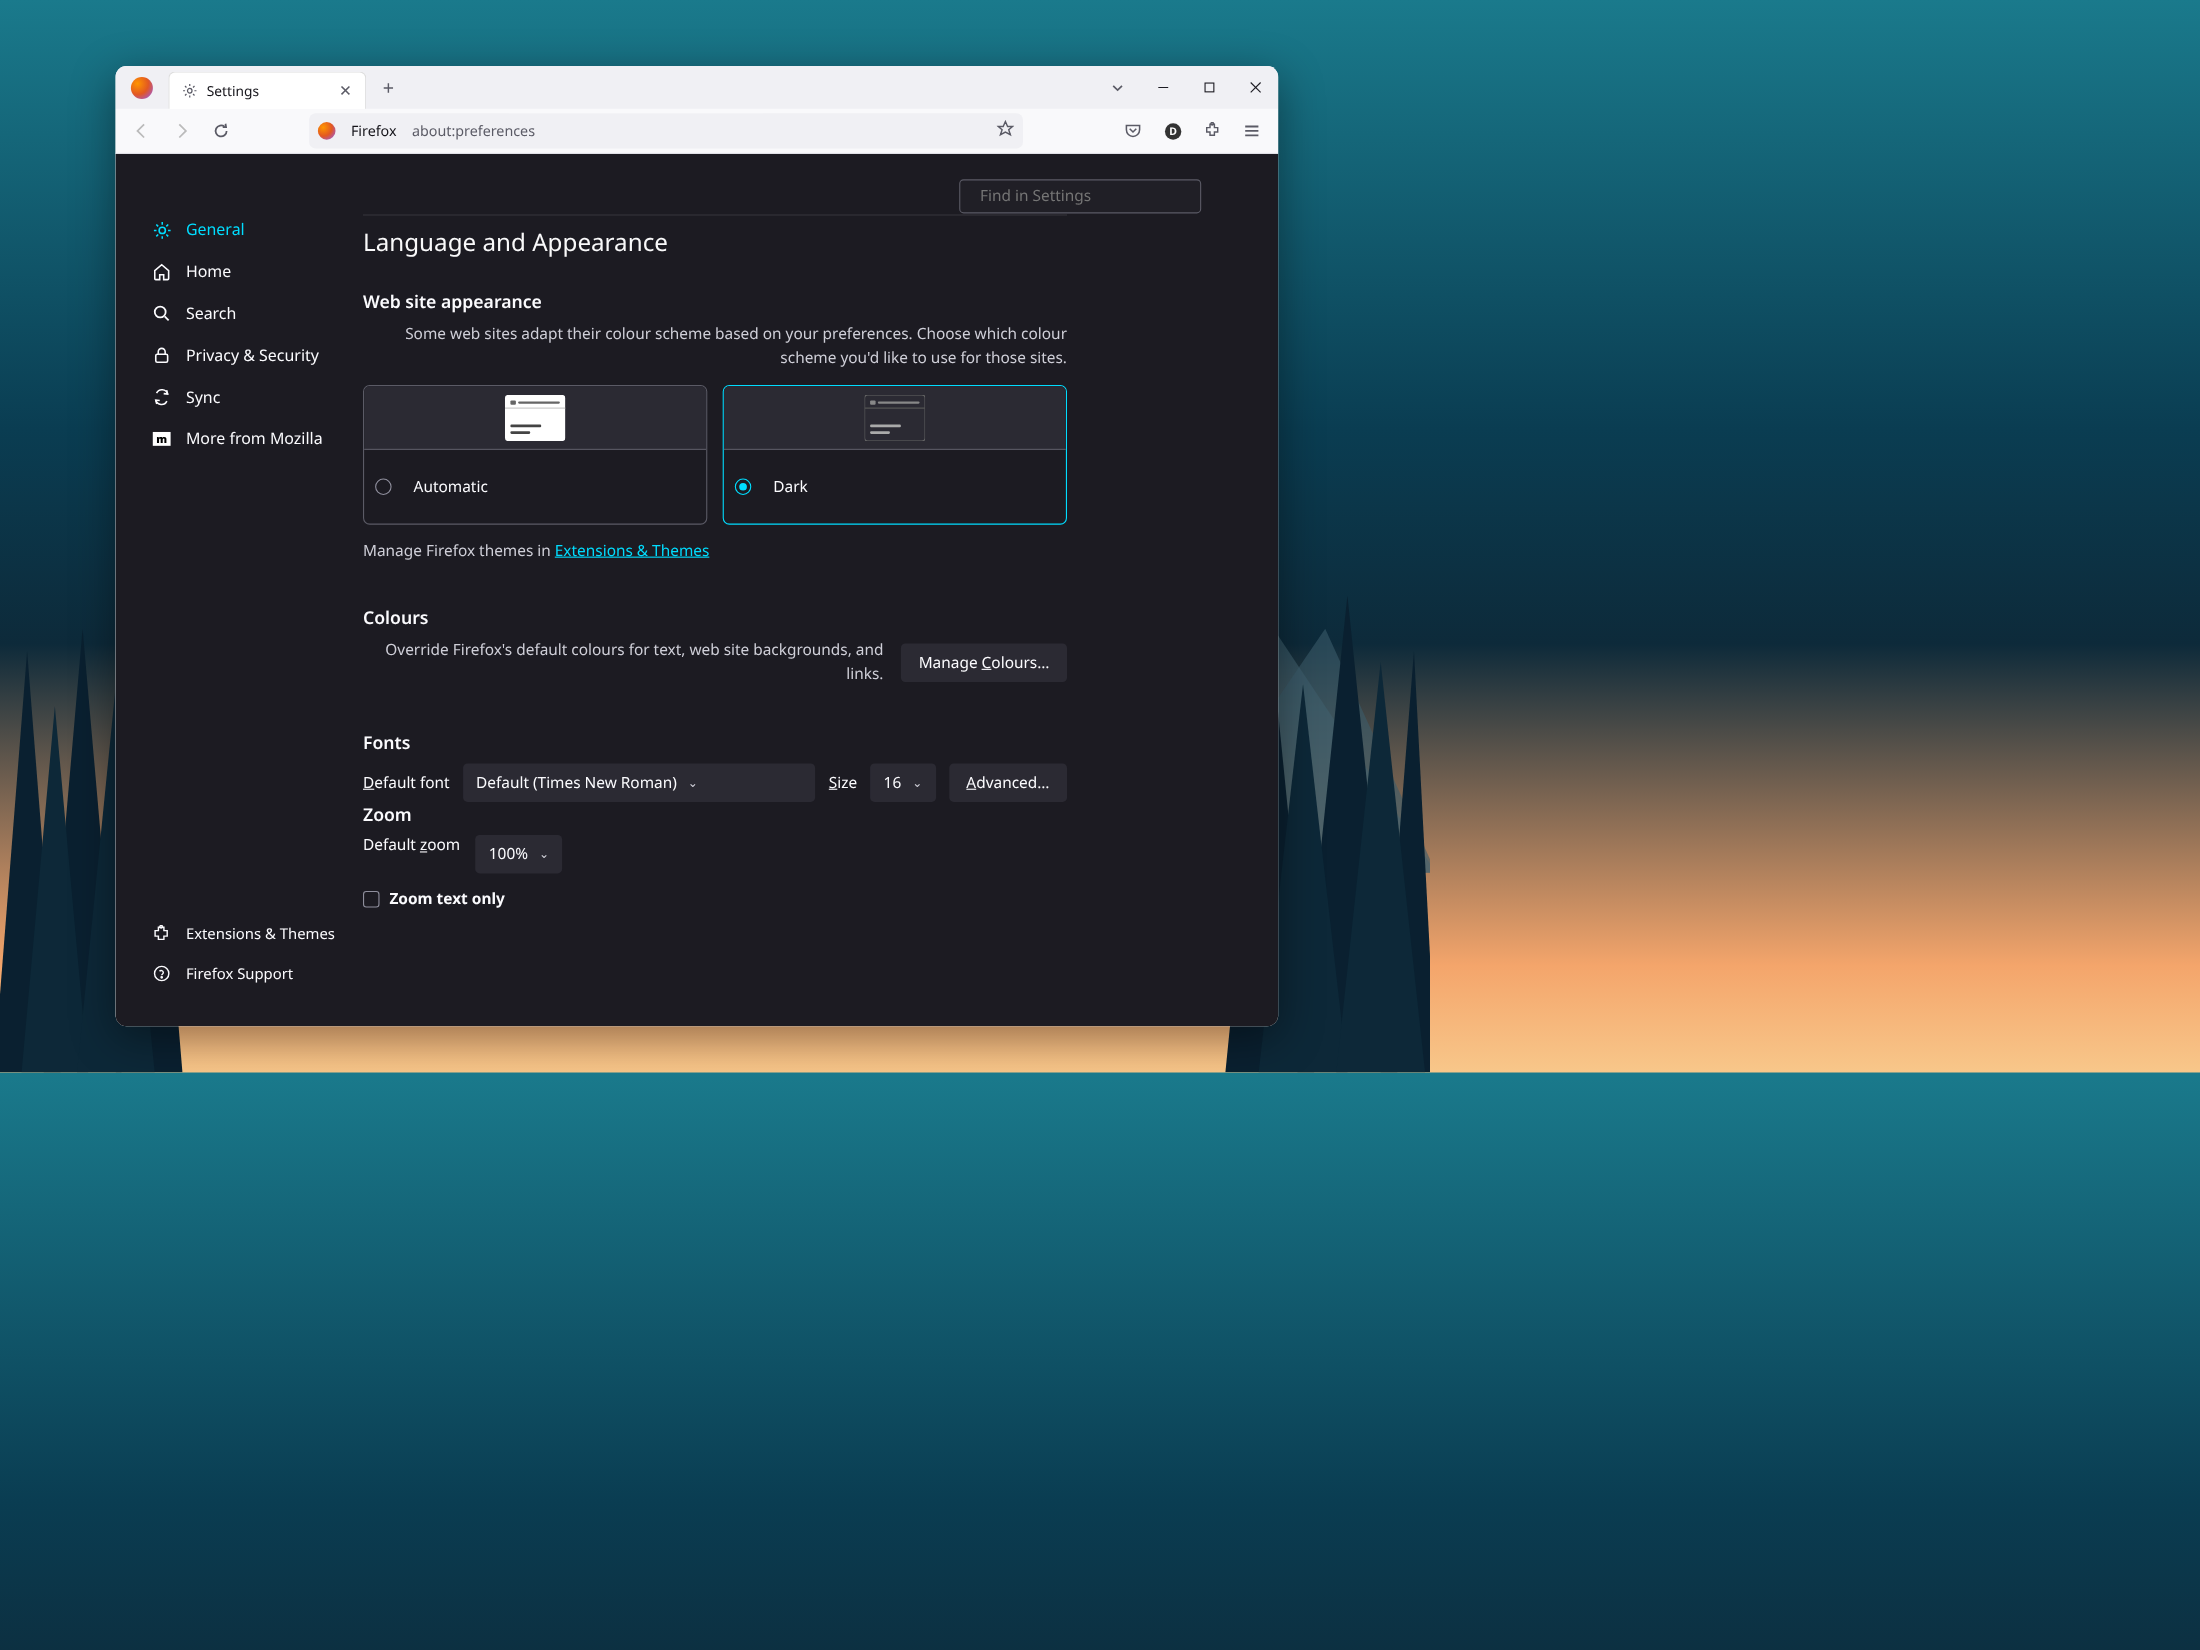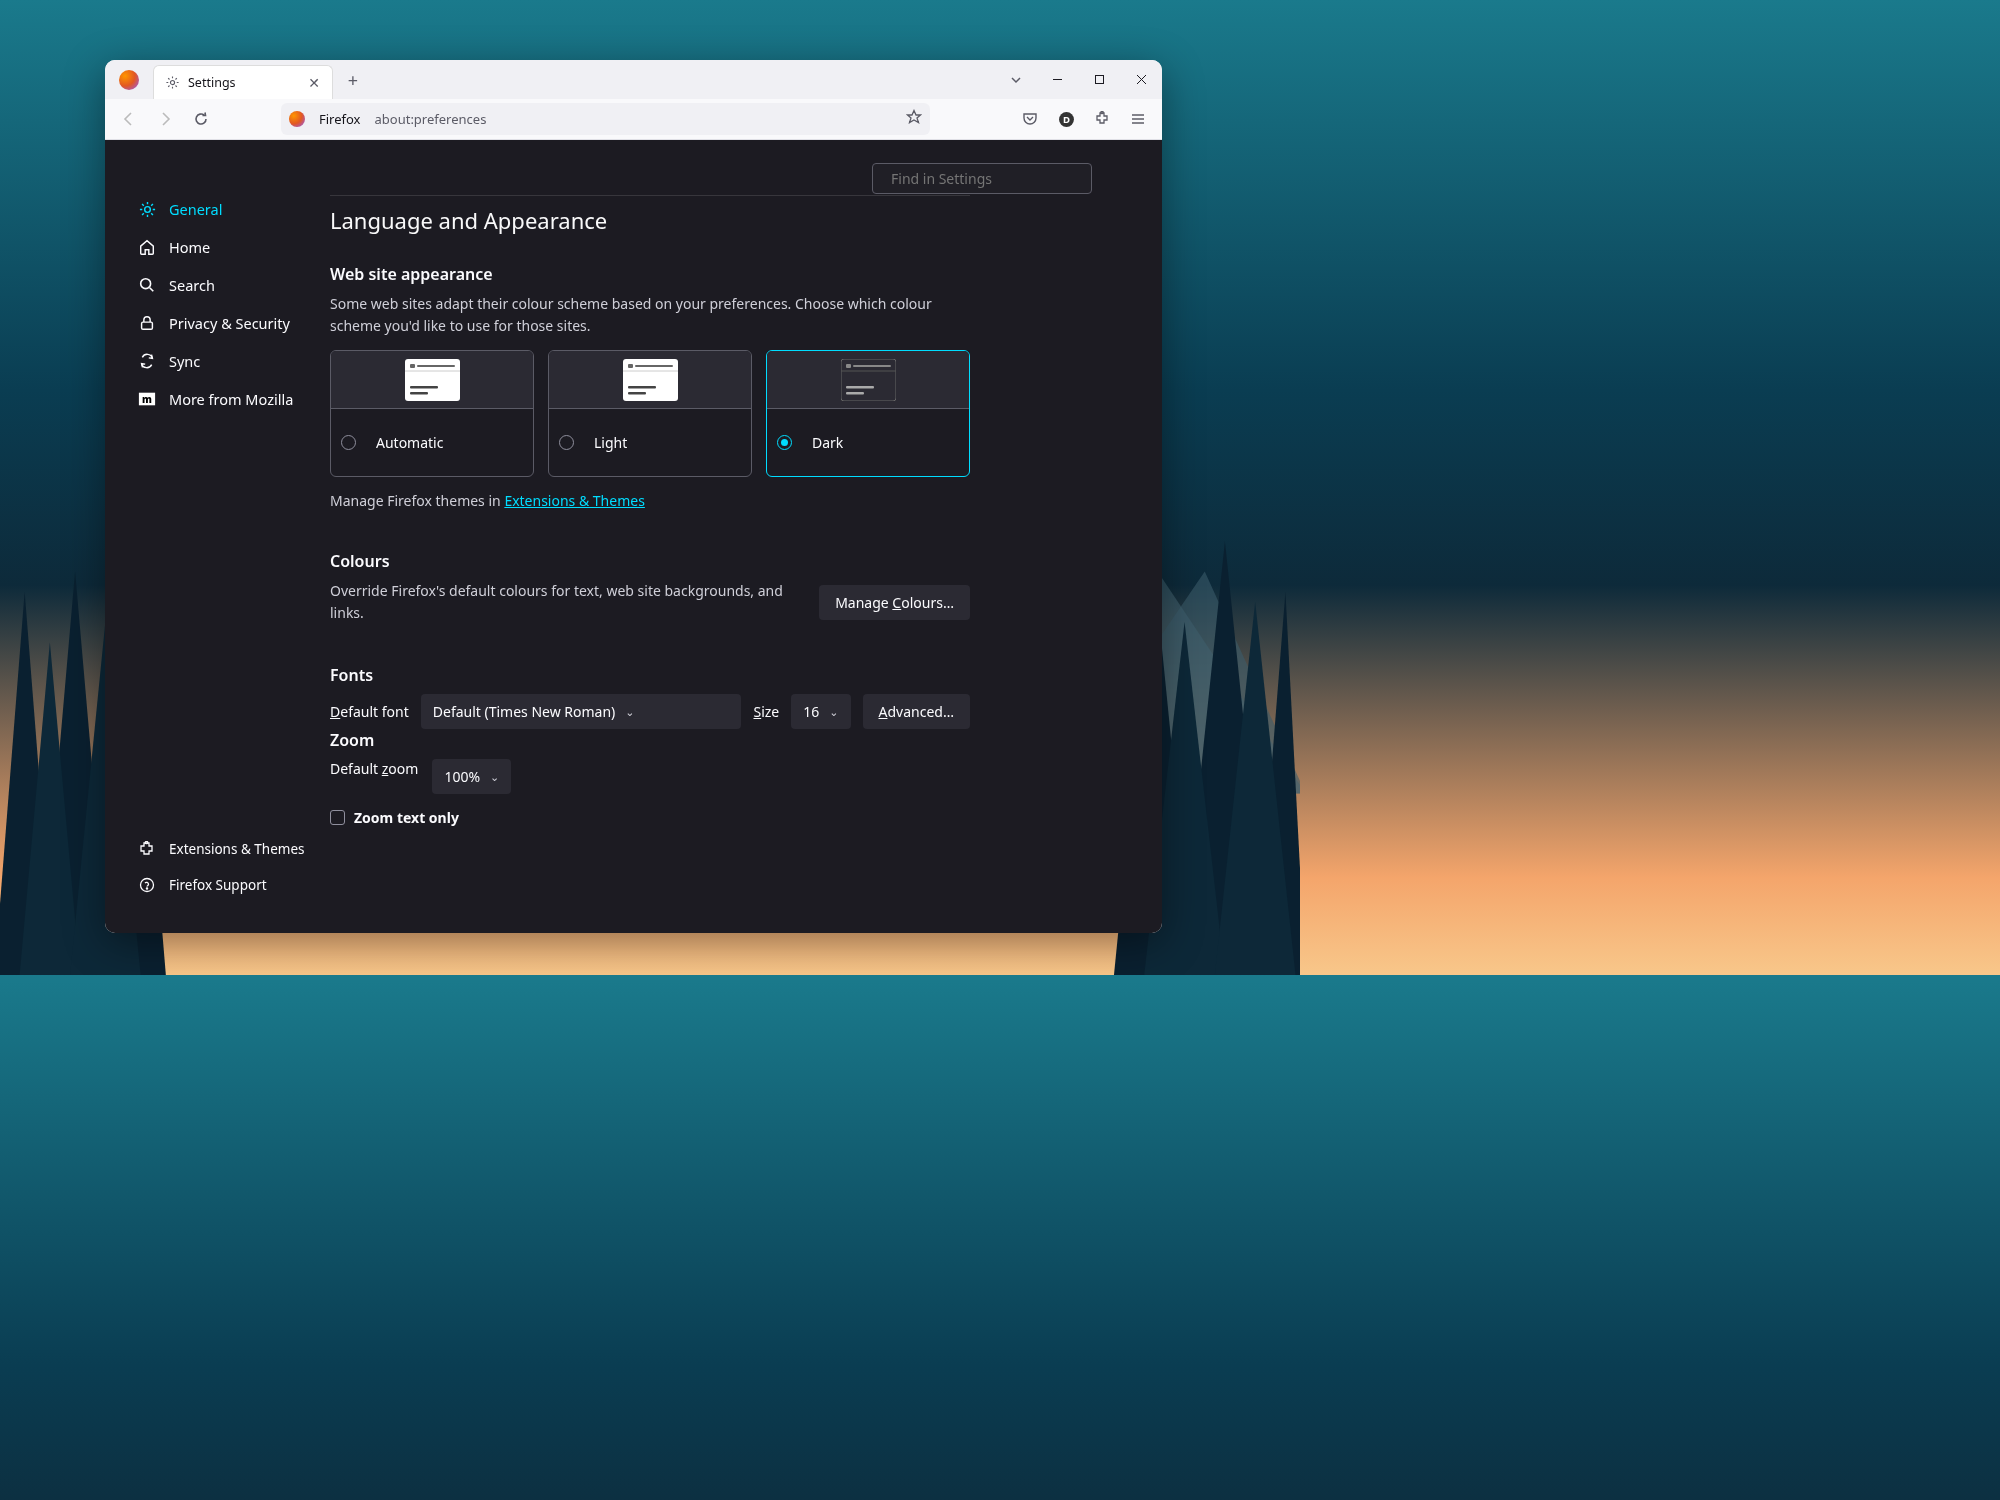--- a/index.html
+++ b/index.html
@@ -34,21 +34,21 @@
 .search-box input { background: transparent; border: none; outline: none; color: #cfcfd8; font-size: 14px; flex: 1; }
 .sidebar-item { display: flex; align-items: center; gap: 12px; padding: 9px 20px 9px 32px; cursor: pointer; font-size: 14.5px; color: #fbfbfe; }
 .sidebar-item.active { color: #00ddff; }
 .sidebar-item .icon { width: 20px; height: 20px; display: flex; align-items: center; justify-content: center; }
 .sidebar-footer { margin-top: auto; padding-bottom: 10px; }
 .sidebar-footer .sidebar-item { font-size: 13.5px; padding: 8px 20px 8px 32px; }
 .main { flex: 1; padding: 55px 70px 0 0; overflow-y: auto; }
 .main-inner { max-width: 640px; }
 .section-title { font-size: 22px; font-weight: 400; margin-bottom: 28px; color: #f9f9fa; padding-top: 9px; border-top: 1px solid rgba(255,255,255,0.12); }
 .subsection-title { font-size: 16px; font-weight: 600; margin-bottom: 8px; }
-.desc { font-size: 14px; color: #cfcfd8; line-height: 1.55; margin-bottom: 14px; }
+.desc { font-size: 14px; color: #cfcfd8; line-height: 1.55; margin-bottom: 14px; text-align: right; }
 .appearance-options { display: flex; gap: 14px; margin-bottom: 14px; }
 .appearance-card { flex: 1; border: 1px solid #5b5b66; border-radius: 6px; overflow: hidden; cursor: pointer; }
 .appearance-card.selected { border-color: #00ddff; }
 .card-preview { height: 58px; background: #2b2a33; display: flex; align-items: center; justify-content: center; border-bottom: 1px solid #5b5b66; }
 .card-preview svg { width: 55px; height: 42px; }
 .card-label { display: flex; align-items: center; gap: 20px; padding: 24px 10px; font-size: 14px; }
 .radio { width: 15px; height: 15px; border: 1.5px solid #8f8f9d; border-radius: 50%; display: flex; align-items: center; justify-content: center; }
 .radio.checked { border-color: #00ddff; }
 .radio.checked::after { content: ""; width: 7px; height: 7px; background: #00ddff; border-radius: 50%; }
 .link-line { font-size: 14px; color: #cfcfd8; margin-bottom: 40px; }
@@ -293,36 +293,20 @@
                   <line x1="0" y1="12" x2="55" y2="12" stroke="#ccc"></line>
                   <rect x="5" y="27" width="28" height="2.5" rx="1" fill="#444"></rect>
                   <rect x="5" y="33" width="18" height="2.5" rx="1" fill="#444"></rect>
                 </svg>
           </div>
           <div class="card-label">
                 <span class="radio"></span>
                 <span>Automatic</span>
               </div>
         </div>
-        <div class="appearance-card">
-          <div class="card-preview">
-            <svg viewBox="0 0 55 42">
-                  <rect x="0" y="0" width="55" height="42" rx="3" fill="#fff"></rect>
-                  <rect x="5" y="5" width="5" height="4" rx="1" fill="#666"></rect>
-                  <rect x="12" y="6" width="38" height="2" rx="1" fill="#666"></rect>
-                  <line x1="0" y1="12" x2="55" y2="12" stroke="#ccc"></line>
-                  <rect x="5" y="27" width="28" height="2.5" rx="1" fill="#444"></rect>
-                  <rect x="5" y="33" width="18" height="2.5" rx="1" fill="#444"></rect>
-                </svg>
-          </div>
-          <div class="card-label">
-                <span class="radio"></span>
-                <span>Light</span>
-              </div>
-        </div>
         <div class="appearance-card selected">
           <div class="card-preview">
             <svg viewBox="0 0 55 42">
                   <rect x="0" y="0" width="55" height="42" rx="3" fill="#2b2a33" stroke="#666"></rect>
                   <rect x="5" y="5" width="5" height="4" rx="1" fill="#888"></rect>
                   <rect x="12" y="6" width="38" height="2" rx="1" fill="#888"></rect>
                   <line x1="0" y1="12" x2="55" y2="12" stroke="#555"></line>
                   <rect x="5" y="27" width="28" height="2.5" rx="1" fill="#aaa"></rect>
                   <rect x="5" y="33" width="18" height="2.5" rx="1" fill="#aaa"></rect>
                 </svg>

